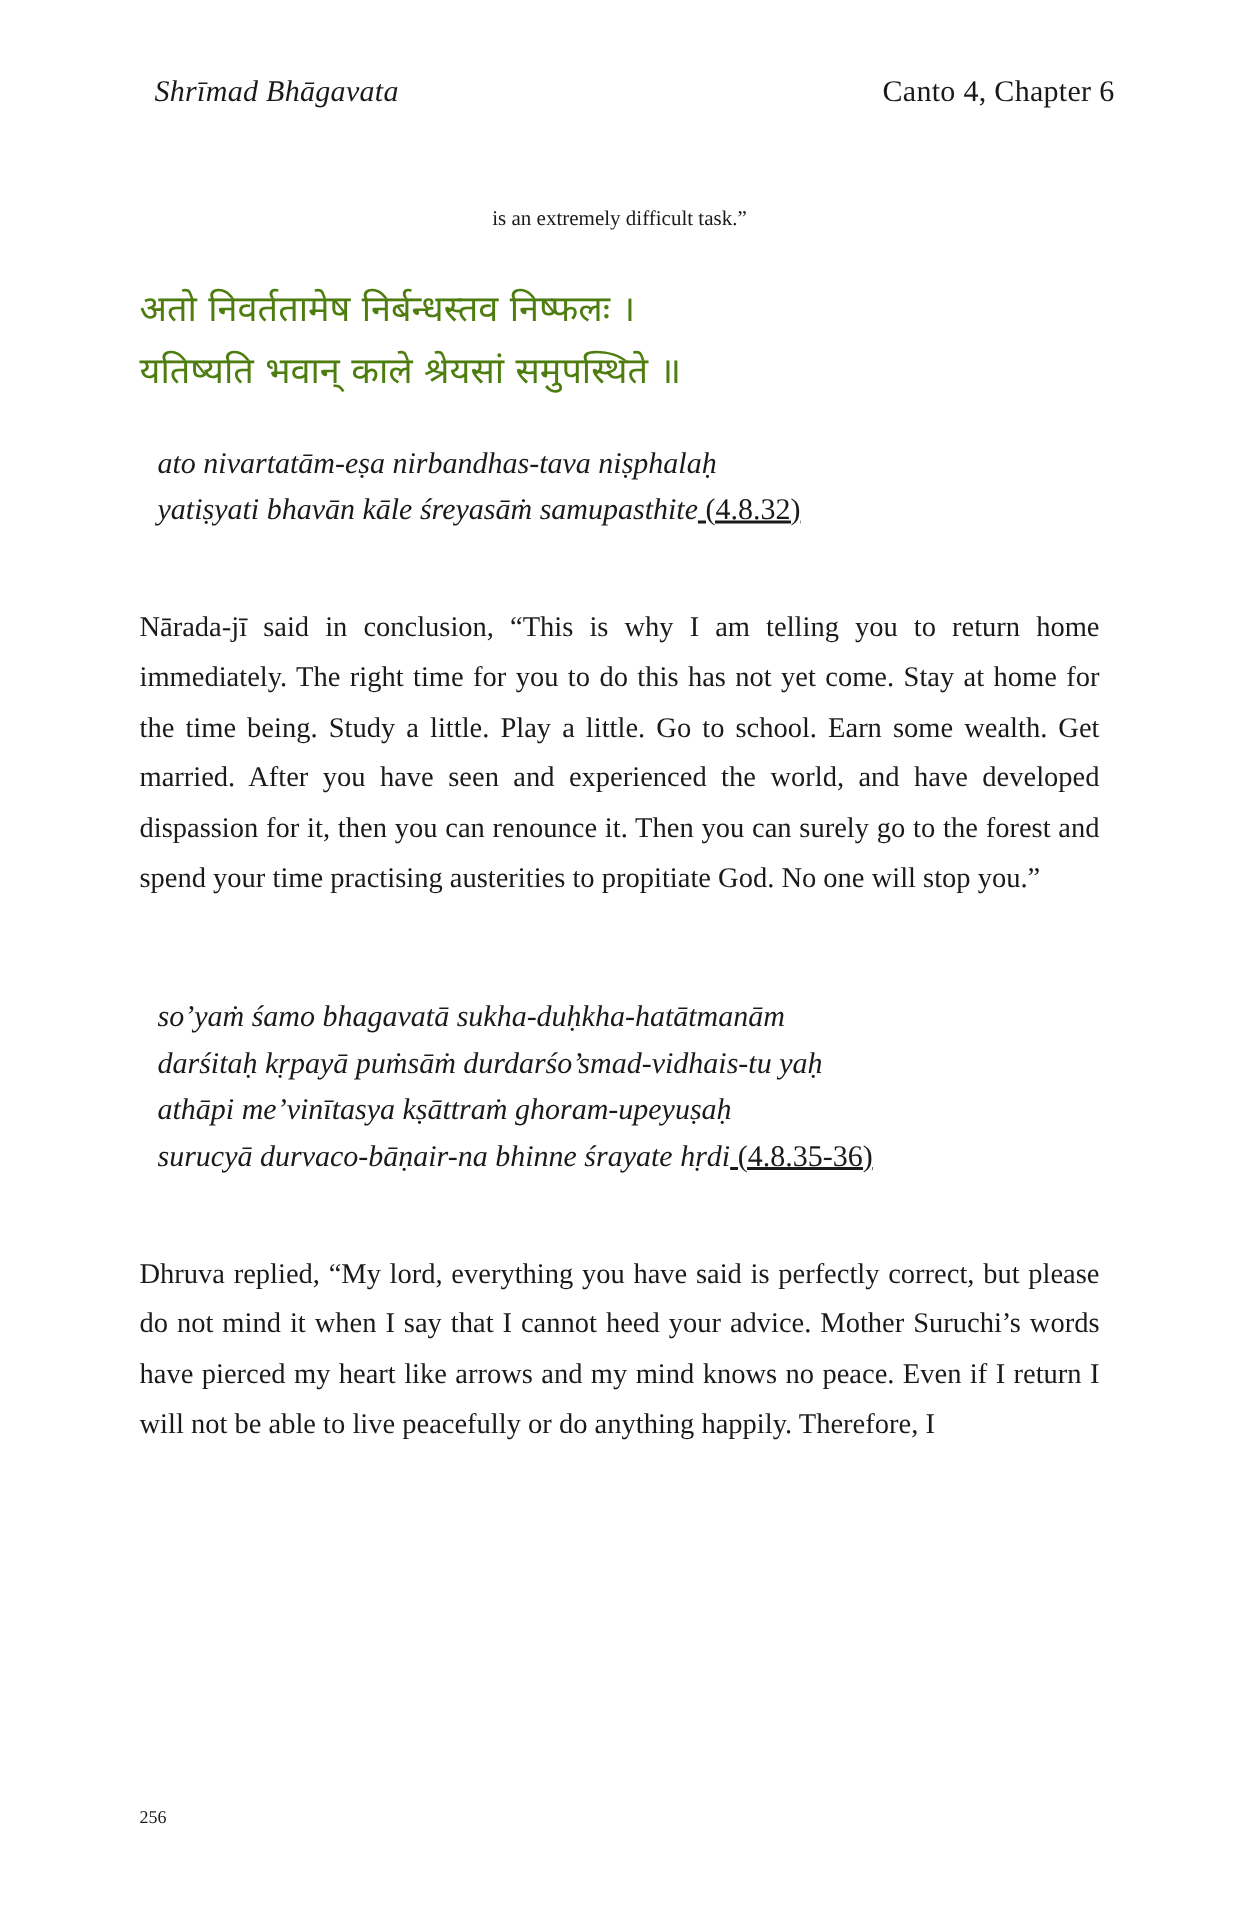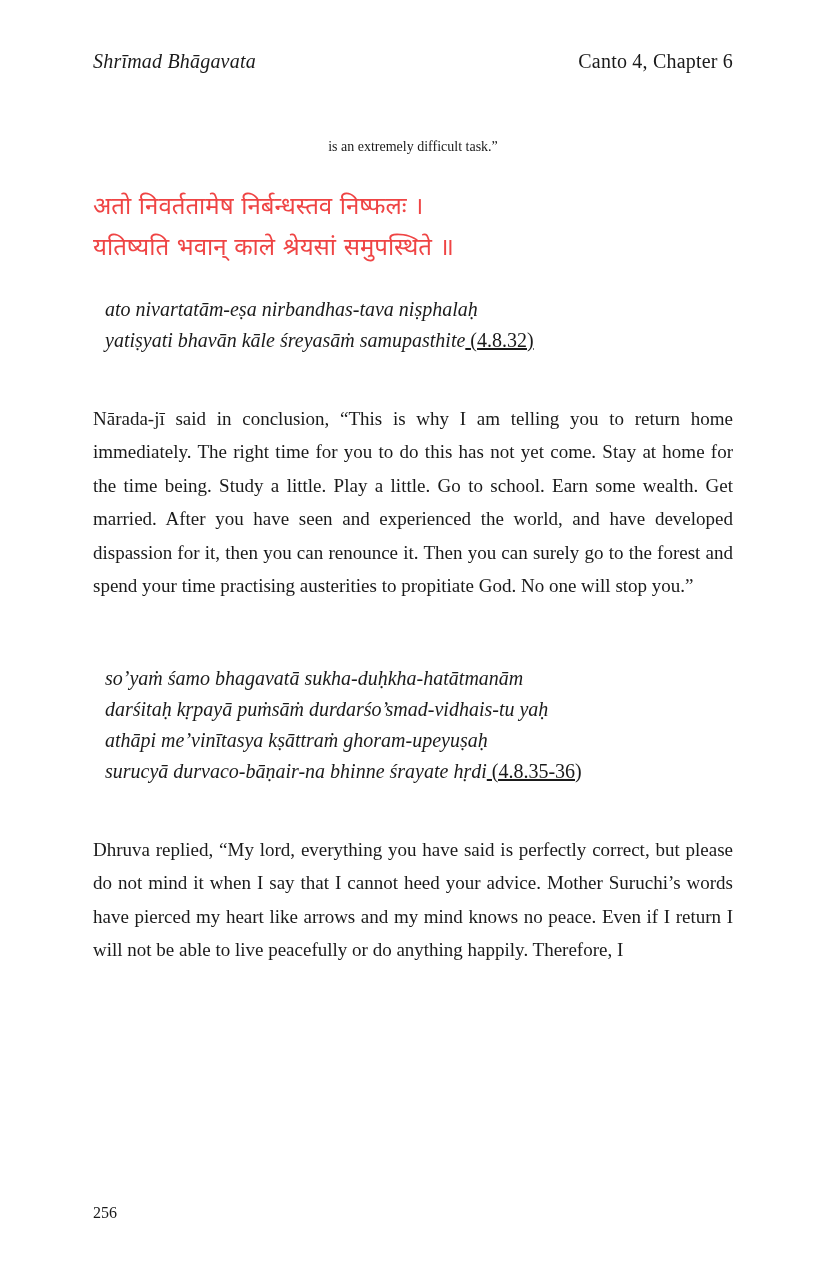--- a/index.html
+++ b/index.html
@@ -15,21 +15,21 @@
     background: #ffffff;
     overflow: hidden;
     font-family: "Liberation Serif", "DejaVu Serif", serif;
     color: #1a1a1a;
     box-sizing: border-box;
   }
 
   
   .running-head {
     position: absolute;
-    left: 93px;
+    left: 103px;
     top: 49px;
     width: 640px;
     display: flex;
     justify-content: space-between;
     align-items: baseline;
     font-size: 20px;
     line-height: 1.2;
   }
   .running-head .rh-left {
     font-style: italic;
@@ -65,21 +65,21 @@
     text-align: center;
   }
 
   
   .verse-deva {
     margin: 0;
     font-family: "DejaVu Sans", "Liberation Sans", sans-serif;
     font-size: 24px;
     line-height: 41px;
     font-weight: 400;
-    color: #ef4444;
+    color: #4d7c0f;
     letter-spacing: 0px;
   }
   .verse-deva .deva-line {
     display: block;
     white-space: nowrap;
   }
 
   
   .translit {
     margin: 12px;
@@ -99,21 +99,21 @@
   
   .gap-sm  { height: 14px; }
   .gap-md  { height: 22px; }
   .gap-xl  { height: 34px; }
 
   
   .folio {
     position: absolute;
     left: 93px;
     top: 1205px;
-    font-size: 16px;
+    font-size: 12px;
     line-height: 1;
     color: #1a1a1a;
   }
 </style>
 </head>
 <body>
 
 <div class="page">
 
   <div class="running-head">

